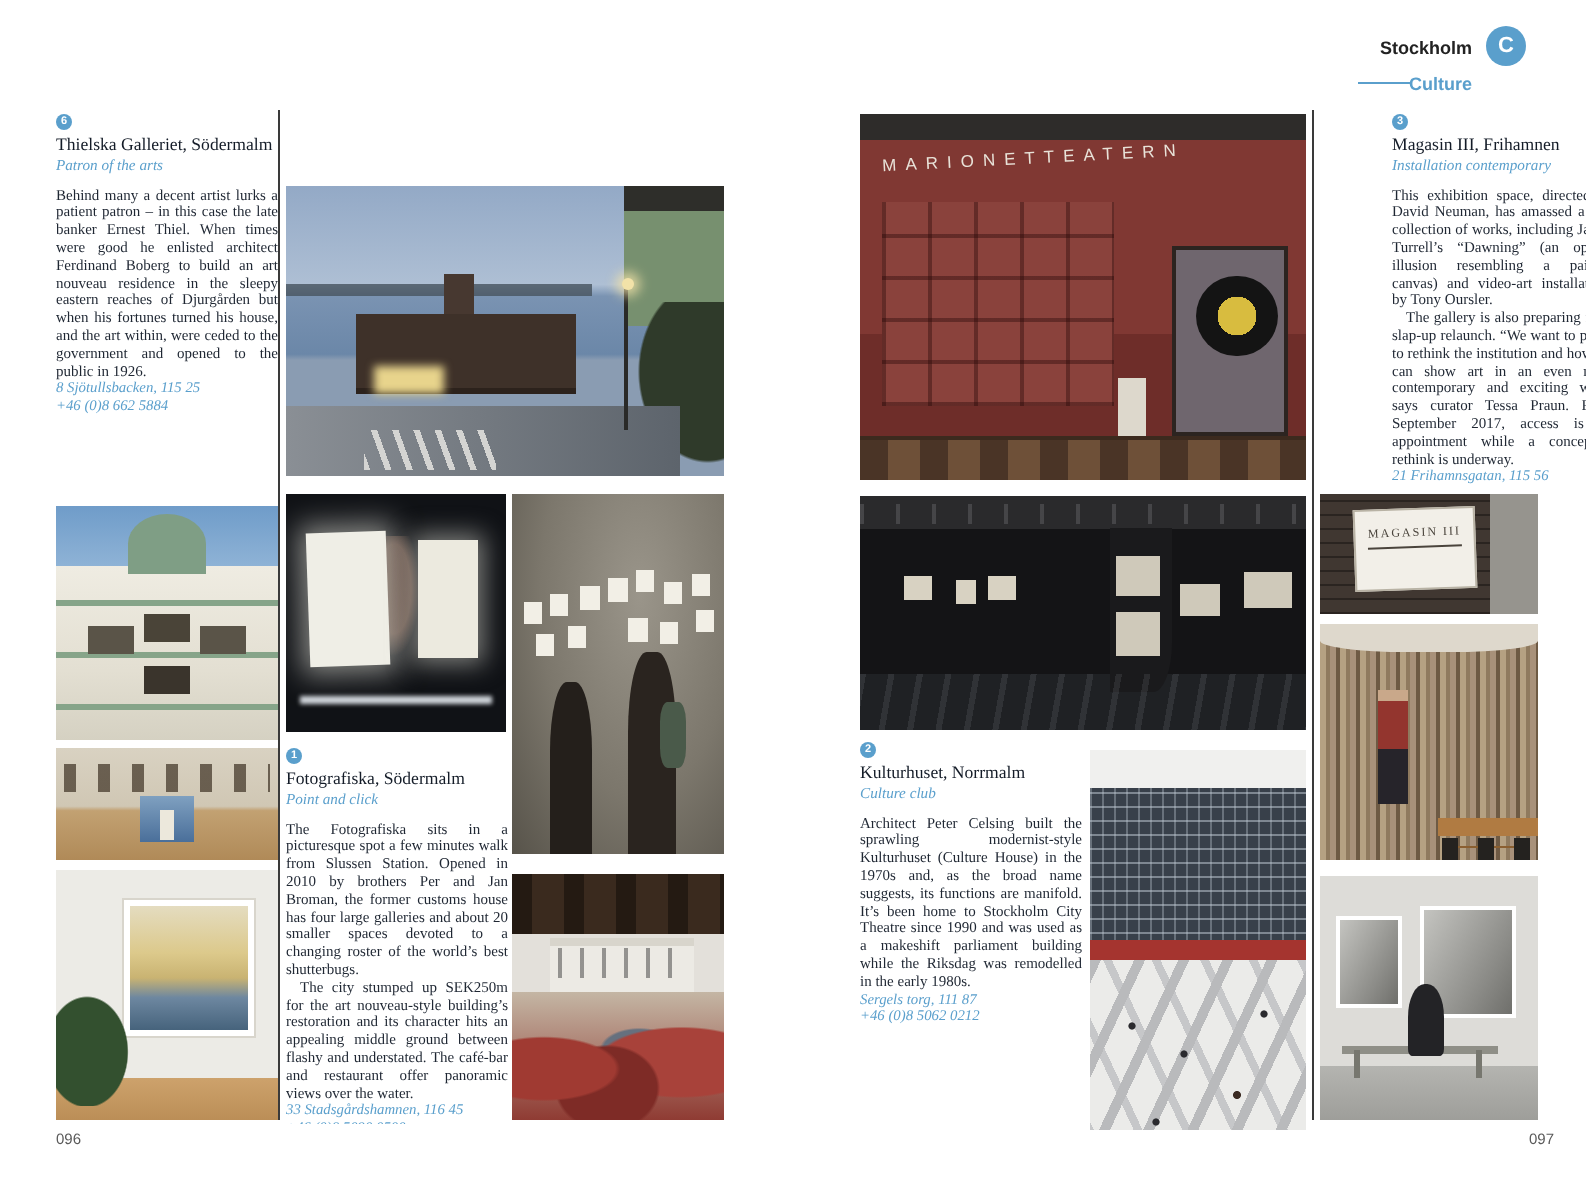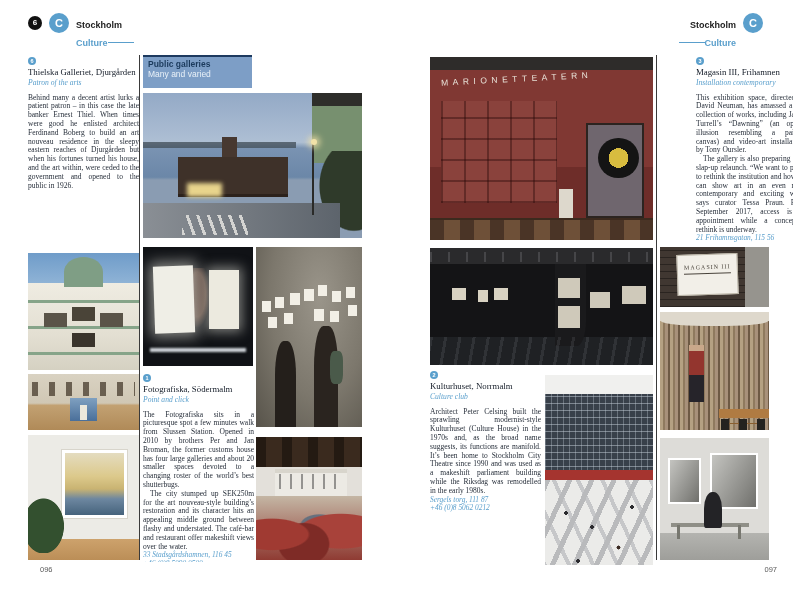--- a/index.html
+++ b/index.html
@@ -169,51 +169,44 @@
   #ph13 .fig{left:40%;top:44%;width:17%;height:30%;background:#232326;border-radius:45% 45% 10% 10%;}
   #ph13 .bench{left:10%;top:70%;width:72%;height:4px;background:#8f8f87;}
   #ph13 .leg1{left:16%;top:71%;width:3px;height:12%;background:#77776f;}
   #ph13 .leg2{left:72%;top:71%;width:3px;height:12%;background:#77776f;}
 </style>
 </head>
 <body>
 
 <div id="spread">
 
-  <div class="hdr" style="left:28px">
-    <span class="numdot">6</span>
-    <span class="cdot">C</span>
-    <span class="htxt">
-      <span class="hcity">Stockholm</span><br>
-      <span class="hsec">Culture</span><span class="hline"></span>
-    </span>
-  </div>
 
   <div class="hdr" style="right:27px;text-align:right">
     <span class="htxt" style="text-align:right">
       <span class="hcity">Stockholm</span><br>
       <span class="hline"></span><span class="hsec">Culture</span>
     </span>
     <span class="cdot">C</span>
   </div>
 
   <div class="vrule" style="left:139px"></div>
   <div class="vrule" style="left:656px"></div>
 
   <div class="entry" style="left:28px;top:57px;height:194px">
     <div class="vnum">6</div>
-    <div class="etitle">Thielska Galleriet, Djurgården</div>
+    <div class="etitle">Thielska Galleriet, Södermalm</div>
     <div class="esub">Patron of the arts</div>
     <p class="b1">Behind many a decent artist lurks a patient patron – in this case the late banker Ernest Thiel. When times were good he enlisted architect Ferdinand Boberg to build an art nouveau residence in the sleepy eastern reaches of Djurgården but when his fortunes turned his house, and the art within, were ceded to the government and opened to the public in 1926.</p>
-  </div>
-
-  <div class="labelbox">
-    <div class="lt">Public galleries</div>
-    <div class="ls">Many and varied</div>
-  </div>
+    <div class="addr">
+      <div>8 Sjötullsbacken, 115 25</div>
+      <div>+46 (0)8 662 5884</div>
+
+    </div>
+  </div>
+
 
   <div class="ph" id="ph1" style="left:28px;top:253px;width:111px;height:117px">
     <div class="bld"></div>
     <div class="trim"></div>
     <div class="dome"></div>
     <div class="win"></div>
   </div>
   <div class="ph" id="ph2" style="left:28px;top:374px;width:111px;height:56px">
     <div class="frames"></div>
     <div class="stair"></div>
@@ -259,29 +252,29 @@
     <div class="shelf"></div>
     <div class="marks"></div>
     <div class="sofa"></div>
   </div>
 
   <div class="entry" style="left:143px;top:374px;height:188px">
     <div class="vnum">1</div>
     <div class="etitle">Fotografiska, Södermalm</div>
     <div class="esub">Point and click</div>
     <p class="b1">The Fotografiska sits in a picturesque spot a few minutes walk from Slussen Station. Opened in 2010 by brothers Per and Jan Broman, the former customs house has four large galleries and about 20 smaller spaces devoted to a changing roster of the world’s best shutterbugs.</p>
-    <p class="b2">The city stumped up SEK250m for the art nouveau-style building’s restoration and its character hits an appealing middle ground between flashy and understated. The café-bar and restaurant offer makeshift views over the water.</p>
+    <p class="b2">The city stumped up SEK250m for the art nouveau-style building’s restoration and its character hits an appealing middle ground between flashy and understated. The café-bar and restaurant offer panoramic views over the water.</p>
     <div class="addr">
       <div>33 Stadsgårdshamnen, 116 45</div>
       <div>+46 (0)8 5090 0500</div>
 
     </div>
   </div>
 
-  <div class="pagenum" style="left:40px">096</div>
+  <div class="pagenum" style="left:28px">096</div>
 
   <div class="ph" id="ph8" style="left:430px;top:57px;width:223px;height:183px">
     <div class="grid"></div>
     <div class="arc">MARIONETTEATERN</div>
     <div class="door"></div>
     <div class="disc"></div>
     <div class="pedestal"></div>
     <div class="floor"></div>
   </div>
 

